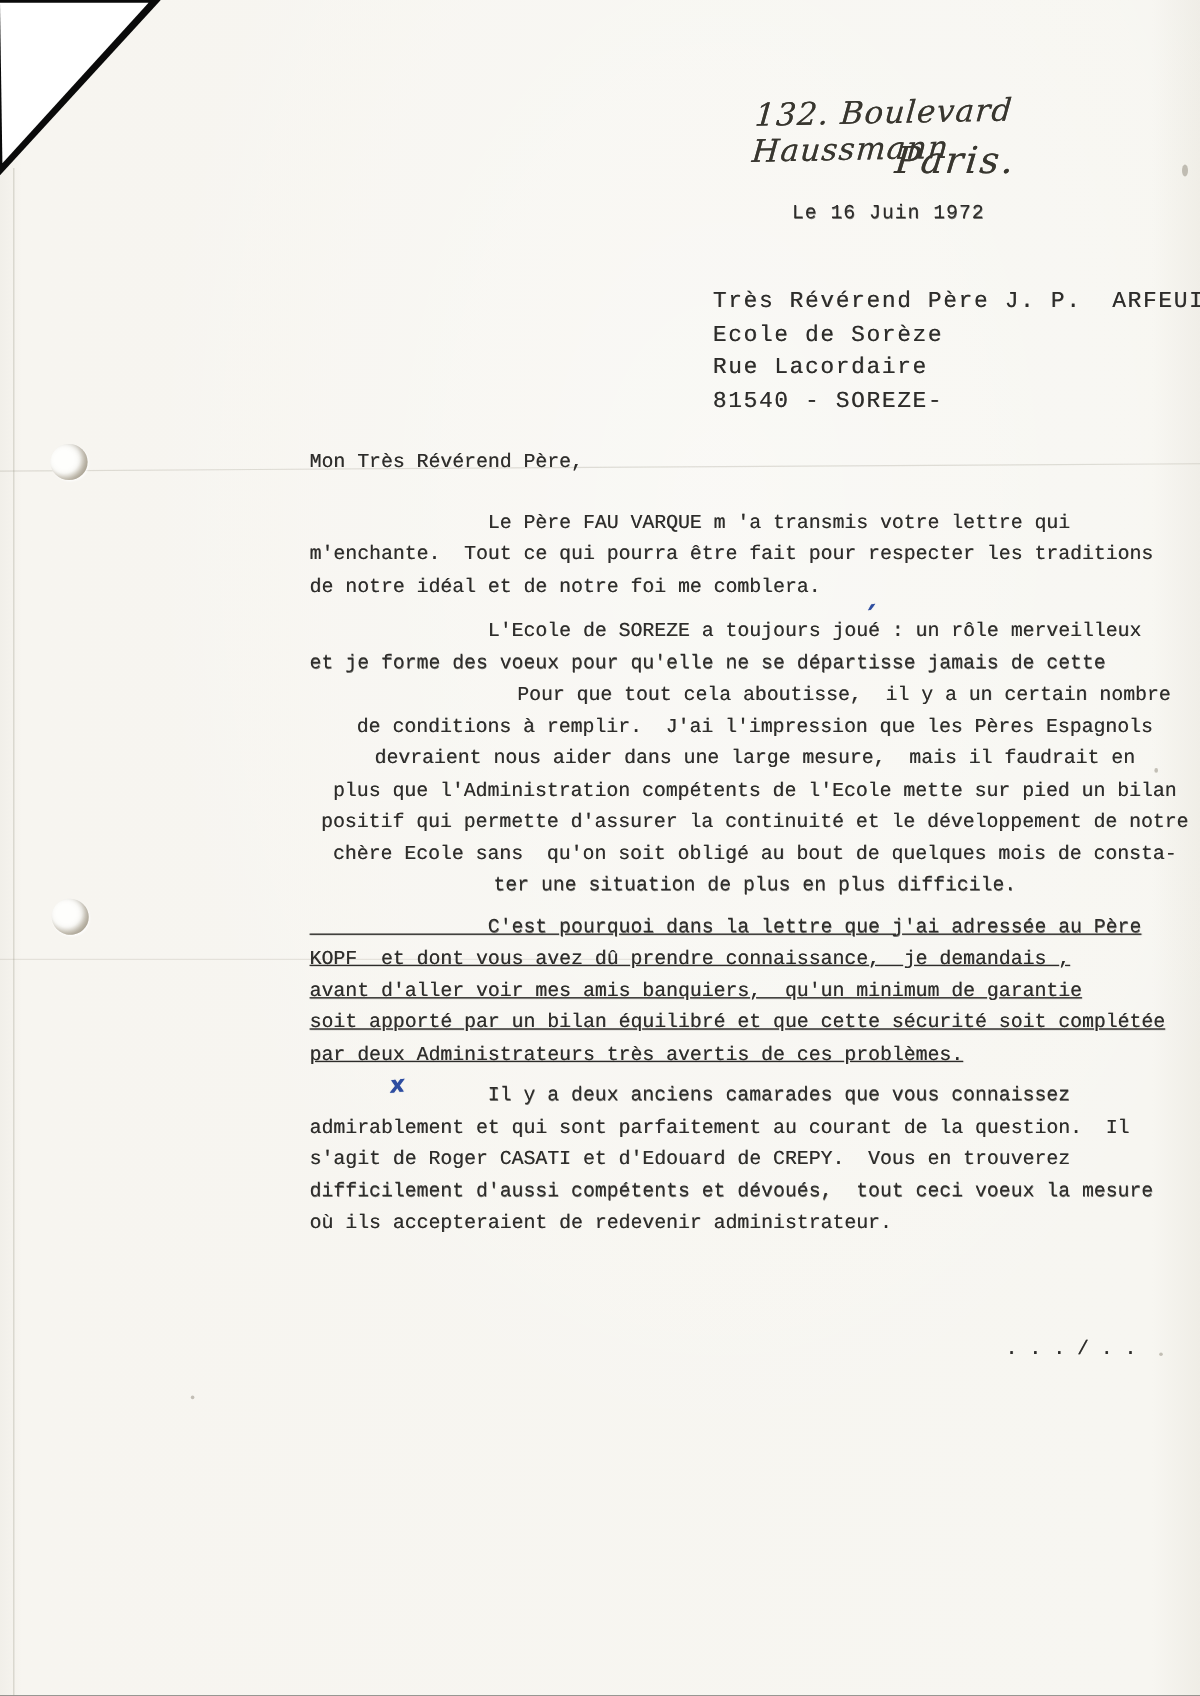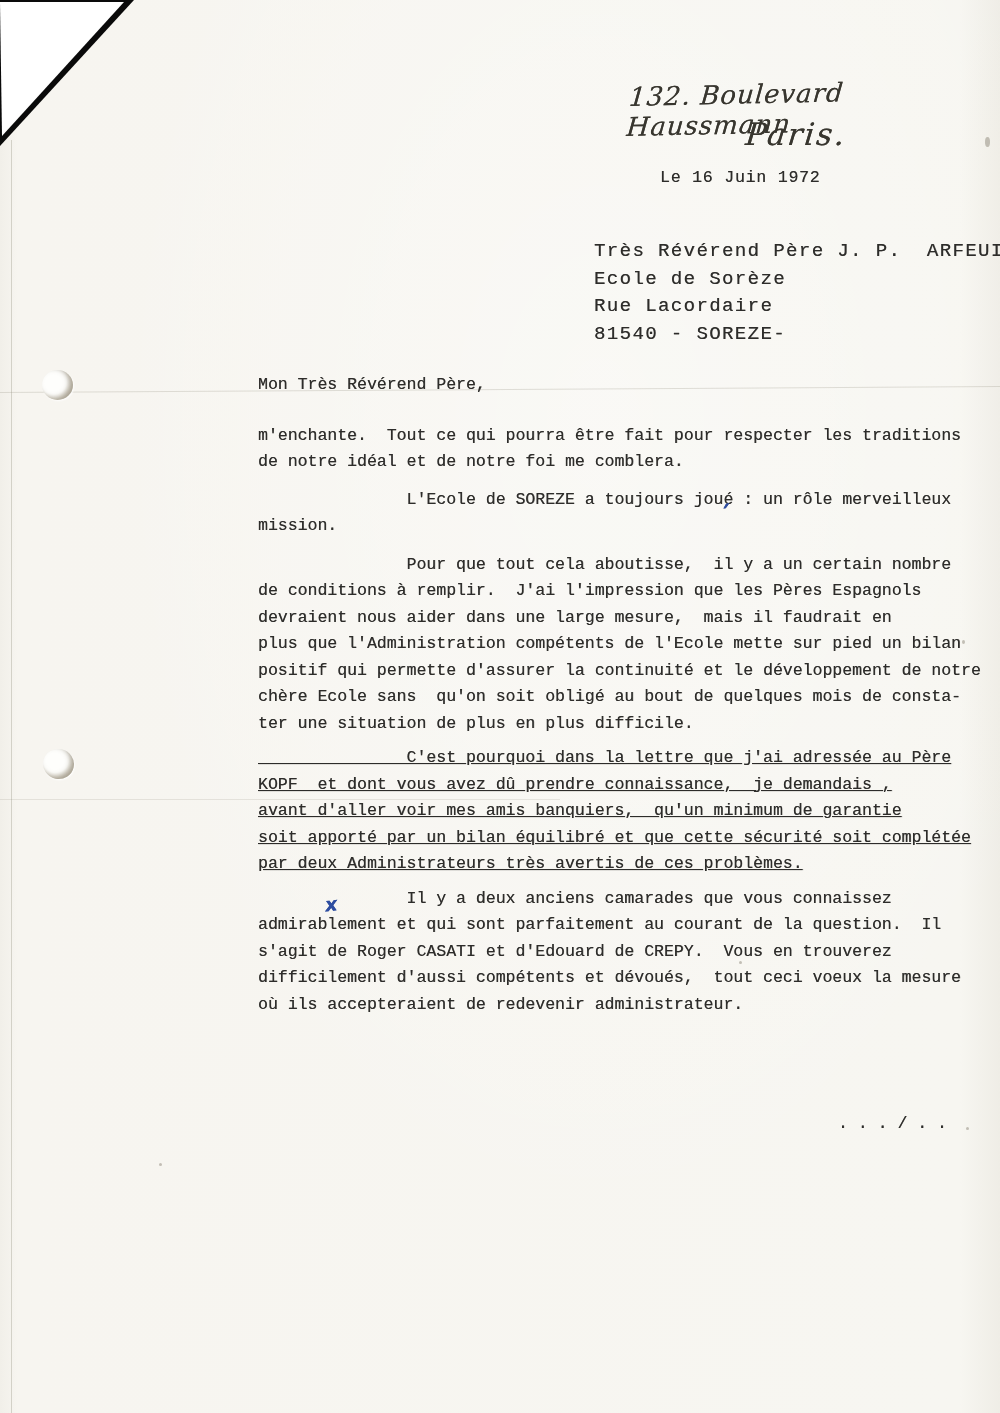--- a/index.html
+++ b/index.html
@@ -58,21 +58,21 @@
     transform:skewX(-6deg);
     text-shadow:0 0 .5px rgba(56,54,47,.8);
   }
   
   .tw{white-space:pre;text-shadow:.3px .2px .5px rgba(45,44,42,.65);}
   .date{position:absolute;left:660px;top:168px;font-size:16.5px;letter-spacing:.8px;}
   .recipient{position:absolute;left:594px;top:238px;font-size:19px;line-height:27.5px;letter-spacing:1.4px;}
   .body{position:absolute;left:258px;top:372px;width:742px;font-size:16.5px;line-height:26.5px;}
   .para-1{margin-top:24px;}
   .para-2{margin-top:11px;}
-  .para-3{margin-top:12px;}
+  .para-3{text-align:center;}
   .para-4{margin-top:8px;text-decoration:underline;}
   .para-5{margin-top:8px;}
   .continuation{position:absolute;left:838px;top:1114px;font-size:16.5px;}
   
   .pen{position:absolute;color:#2e4da0;font-family:"DejaVu Sans",sans-serif;
        text-shadow:0 0 .6px rgba(46,77,160,.9);}
   .pen-accent{left:720px;top:501px;font-size:24px;font-weight:bold;transform:rotate(-8deg);}
   .pen-x{left:325px;top:893px;font-size:19px;font-weight:bold;font-style:italic;transform:rotate(-6deg);}
 </style>
 </head>
@@ -102,27 +102,28 @@
     <div class="tw">Très Révérend Père J. P.  ARFEUIL</div>
     <div class="tw">Ecole de Sorèze</div>
     <div class="tw">Rue Lacordaire</div>
     <div class="tw">81540 - SOREZE-</div>
   </div>
 
   <div class="body">
     <div class="tw">Mon Très Révérend Père,</div>
 
     <div class="para para-1">
+      <div class="tw">               Le Père FAU VARQUE m 'a transmis votre lettre qui</div>
       <div class="tw">m'enchante.  Tout ce qui pourra être fait pour respecter les traditions</div>
       <div class="tw">de notre idéal et de notre foi me comblera.</div>
     </div>
 
     <div class="para para-2">
       <div class="tw">               L'Ecole de SOREZE a toujours joué : un rôle merveilleux</div>
-      <div class="tw">mission.</div>
+      <div class="tw">et je forme des voeux pour qu'elle ne se départisse jamais de cette</div>
     </div>
 
     <div class="para para-3">
       <div class="tw">               Pour que tout cela aboutisse,  il y a un certain nombre</div>
       <div class="tw">de conditions à remplir.  J'ai l'impression que les Pères Espagnols</div>
       <div class="tw">devraient nous aider dans une large mesure,  mais il faudrait en</div>
       <div class="tw">plus que l'Administration compétents de l'Ecole mette sur pied un bilan</div>
       <div class="tw">positif qui permette d'assurer la continuité et le développement de notre</div>
       <div class="tw">chère Ecole sans  qu'on soit obligé au bout de quelques mois de consta-</div>
       <div class="tw">ter une situation de plus en plus difficile.</div>

